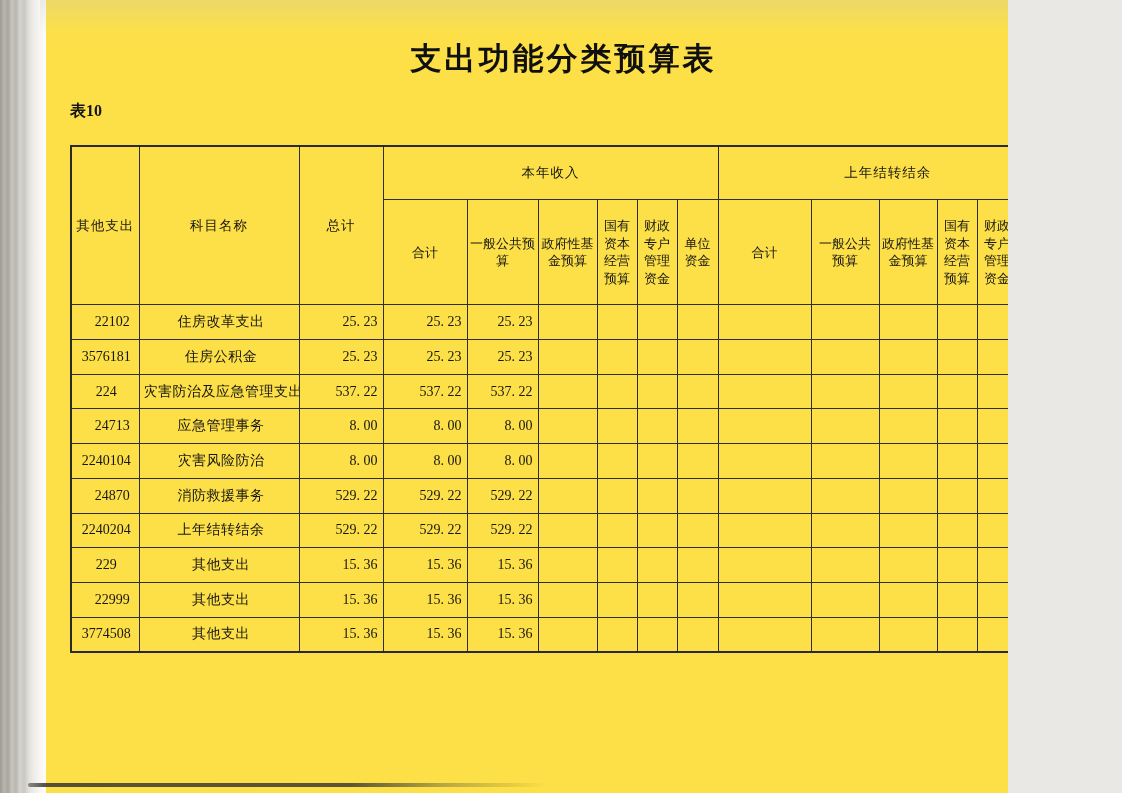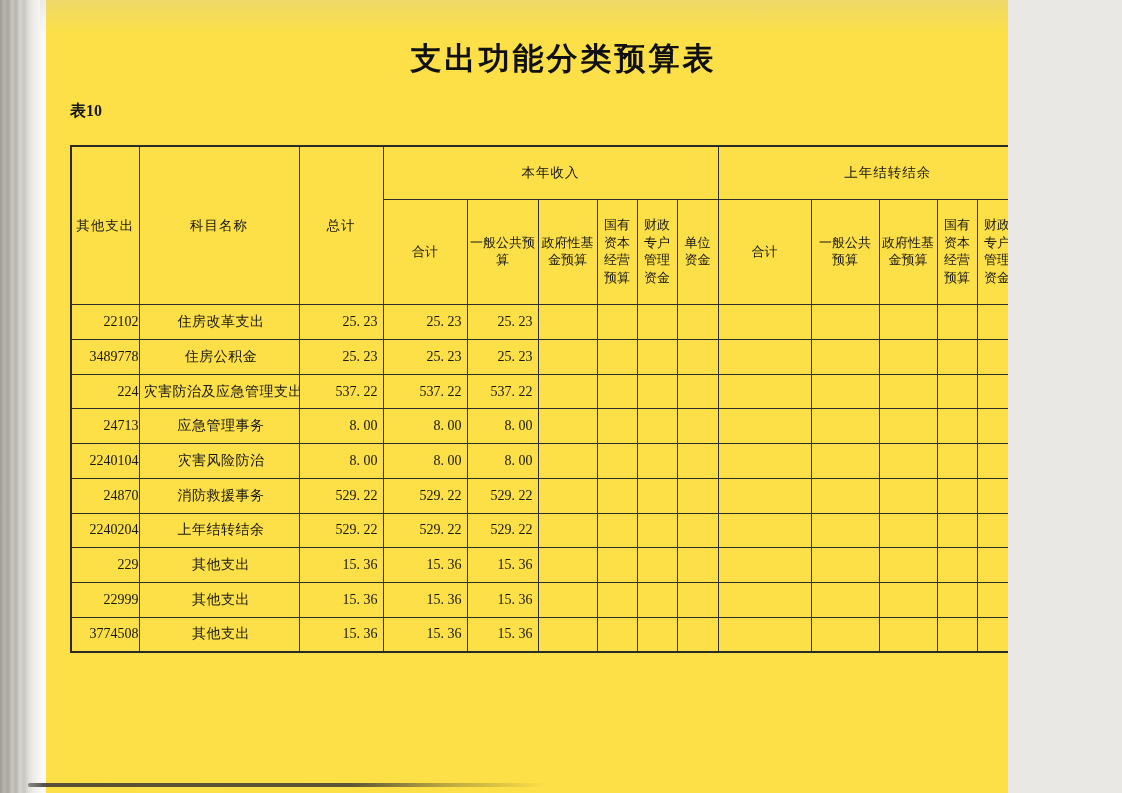--- a/index.html
+++ b/index.html
@@ -56,26 +56,26 @@
   table.budget th, table.budget td {
     border: 1px solid #2e2e2b;
     font-weight: normal;
     overflow: hidden;
   }
   table.budget thead th {
     font-size: 13px; text-align: center; vertical-align: middle;
     line-height: 1.35; padding: 17px 2px;
   }
   table.budget thead tr.group-row th { height: 35px; font-size: 13.5px; letter-spacing: 1px; }
-  table.budget thead tr.sub-row th { height: 85px; font-family: Liberation Mono, monospace; }
+  table.budget thead tr.sub-row th { height: 85px; }
   table.budget tbody tr { height: 34.7px; }
   table.budget tbody td {
     font-size: 14px; vertical-align: middle; white-space: nowrap;
   }
-  td.code { text-align: right; padding-left: 2px; font-size: 13.5px; }
+  td.code { text-align: center; padding-left: 2px; font-size: 13.5px; }
   td.code.indent { padding-left: 14px; }
   td.name { text-align: center; padding-left: 4px; font-size: 13.5px; letter-spacing: 0.5px; }
   td.num  { text-align: right; padding-right: 5px; }
 </style>
 </head>
 <body>
 
 <div class="page">
   <div class="scan-left-band"></div>
   <div class="scan-top-wash"></div>
@@ -137,21 +137,21 @@
     <td class="num"></td>
     <td class="num"></td>
     <td class="num"></td>
     <td class="num"></td>
     <td class="num"></td>
     <td class="num"></td>
     <td class="num"></td>
     <td class="num"></td>
   </tr>
         <tr>
-    <td class="code">3489778</td>
+    <td class="code">3576181</td>
     <td class="name">住房公积金</td>
     <td class="num">25. 23</td>
     <td class="num">25. 23</td>
     <td class="num">25. 23</td>
     <td class="num"></td>
     <td class="num"></td>
     <td class="num"></td>
     <td class="num"></td>
     <td class="num"></td>
     <td class="num"></td>

